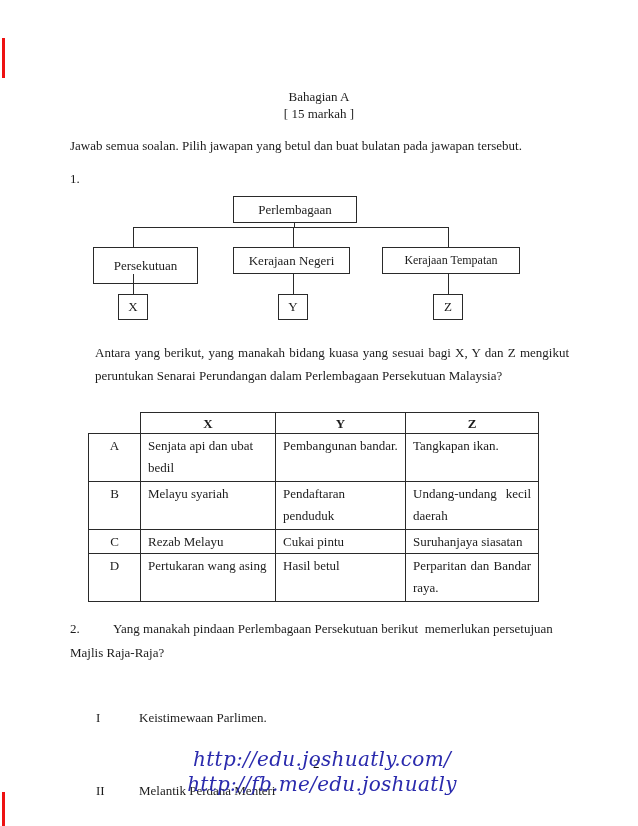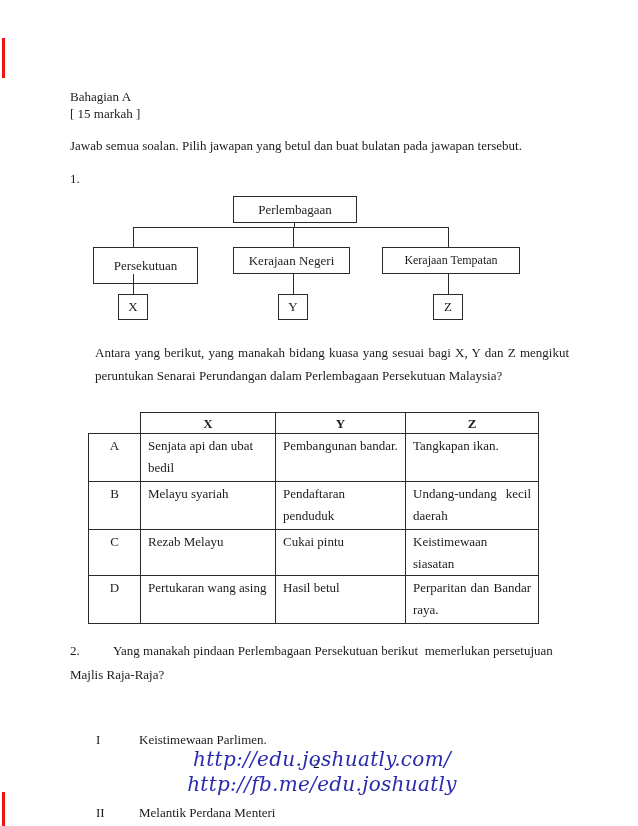--- a/index.html
+++ b/index.html
@@ -23,21 +23,21 @@
     position: absolute;
     left: 2px;
     width: 3px;
     background: #ee1111;
   }
   .red-mark.top { top: 38px; height: 40px; }
   .red-mark.bottom { top: 792px; height: 34px; }
 
   .content { padding: 88px 70px 0 70px; }
 
-  .doc-header { text-align: left; line-height: 17px; }
+  .doc-header { text-align: center; line-height: 17px; }
 
   .instruction { margin-top: 15px; line-height: 17px; }
 
   .q1-number { margin-top: 16px; line-height: 17px; }
 
   
   .diagram {
     position: relative;
     margin-left: -70px;
     width: 638px;
@@ -206,21 +206,21 @@
       <tr class="r-tall">
         <td class="letter">B</td>
         <td>Melayu syariah</td>
         <td>Pendaftaran penduduk</td>
         <td class="just">Undang-undang kecil daerah</td>
       </tr>
       <tr class="r-short">
         <td class="letter">C</td>
         <td>Rezab Melayu</td>
         <td>Cukai pintu</td>
-        <td>Keistimewaan siasatan</td>
+        <td>Suruhanjaya siasatan</td>
       </tr>
       <tr class="r-tall">
         <td class="letter">D</td>
         <td>Pertukaran wang asing</td>
         <td>Hasil betul</td>
         <td class="just">Perparitan dan Bandar raya.</td>
       </tr>
     </tbody>
       </table>
 

